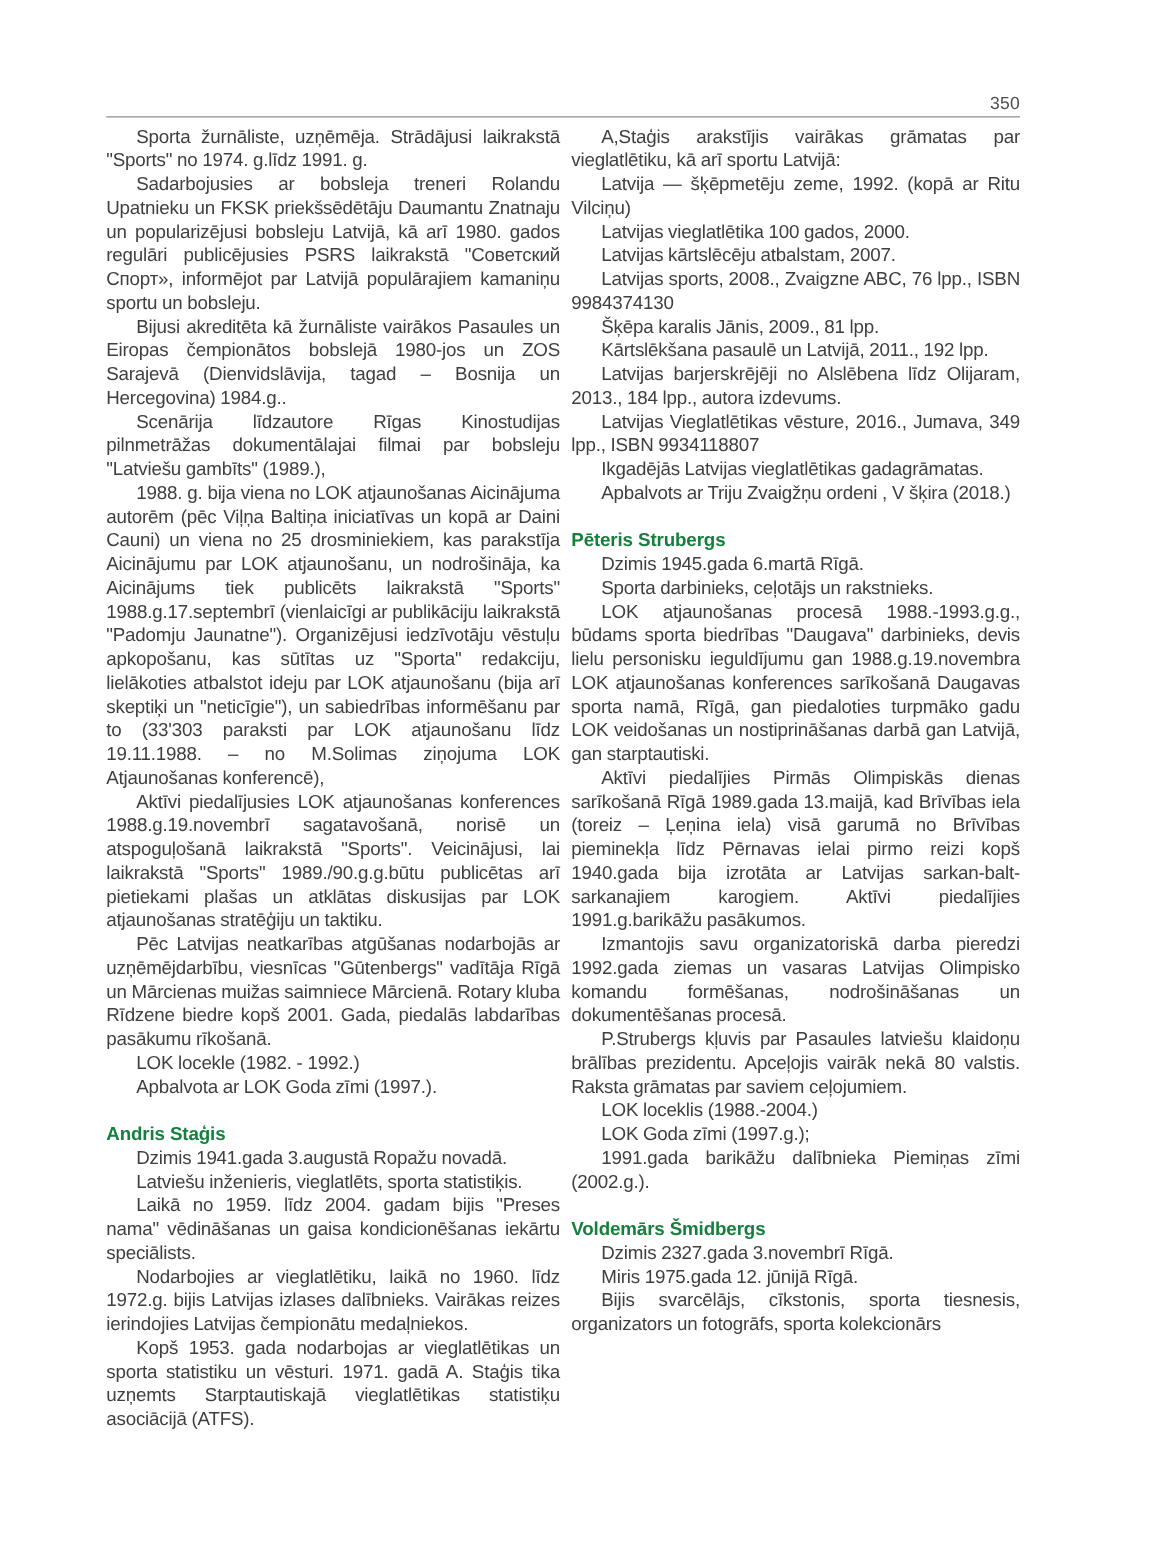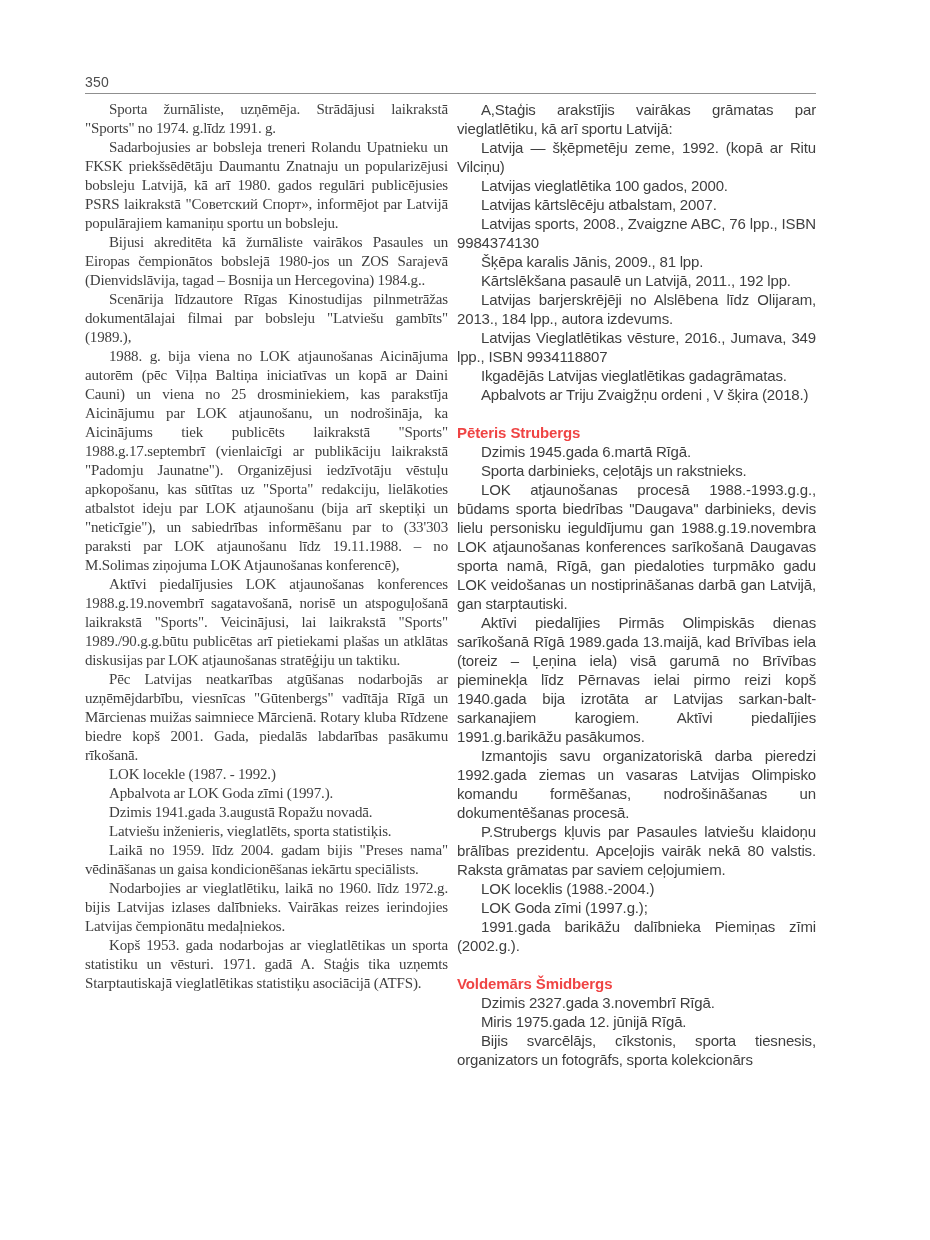--- a/index.html
+++ b/index.html
@@ -12,56 +12,57 @@
     height: 1240px;
     font-family: "Liberation Sans", sans-serif;
     color: #3f3f3f;
     overflow: hidden;
   }
   .page-header {
     margin: 74px 114px 0 85px;
     width: 731px;
     border-bottom: 1.5px solid #8f8f8f;
     padding-bottom: 3px;
+    text-align: right;
   }
   .page-number {
     font-size: 14px;
     line-height: 16px;
     color: #4d4d4d;
     letter-spacing: 0.2px;
   }
   .content {
     margin: 6px 114px 0 85px;
     width: 731px;
     display: flex;
     column-gap: 9px;
   }
   .col {
     width: 361px;
   }
-  .col-left  { width: 363px; font-family: Liberation Serif, serif; }
+  .col-left  { width: 363px; }
   .col-right { width: 359px; }
   .para {
     margin: 0;
     font-size: 15px;
     line-height: 19px;
     text-align: justify;
     text-indent: 24px;
     letter-spacing: -0.15px;
     word-spacing: -0.2px;
     color: #3f3f3f;
   }
   .heading {
     margin: 19px 0 0 0;
     font-size: 15px;
     line-height: 19px;
     font-weight: bold;
     text-indent: 0;
     letter-spacing: -0.1px;
-    color: #ef4444;
+    color: #15803d;
   }
 </style>
 </head>
 <body>
 
 <div class="page">
 
   <header class="page-header">
     <div class="page-number">350</div>
   </header>
@@ -69,22 +70,23 @@
   <main class="content">
 
     <section class="col col-left">
       <p class="para">Sporta žurnāliste, uzņēmēja. Strādājusi laikrakstā "Sports" no 1974. g.līdz 1991. g.</p>
       <p class="para">Sadarbojusies ar bobsleja treneri Rolandu Upatnieku un FKSK priekšsēdētāju Daumantu Znatnaju un popularizējusi bobsleju Latvijā, kā arī 1980. gados regulāri publicējusies PSRS laikrakstā "Советский Спорт», informējot par Latvijā populārajiem kamaniņu sportu un bobsleju.</p>
       <p class="para">Bijusi akreditēta kā žurnāliste vairākos Pasaules un Eiropas čempionātos bobslejā 1980-jos un ZOS Sarajevā (Dienvidslāvija, tagad – Bosnija un Hercegovina) 1984.g..</p>
       <p class="para">Scenārija līdzautore Rīgas Kinostudijas pilnmetrāžas dokumentālajai filmai par bobsleju "Latviešu gambīts" (1989.),</p>
       <p class="para">1988. g. bija viena no LOK atjaunošanas Aicinājuma autorēm (pēc Viļņa Baltiņa iniciatīvas un kopā ar Daini Cauni) un viena no 25 drosminiekiem, kas parakstīja Aicinājumu par LOK atjaunošanu, un nodrošināja, ka Aicinājums tiek publicēts laikrakstā "Sports" 1988.g.17.septembrī (vienlaicīgi ar publikāciju laikrakstā "Padomju Jaunatne"). Organizējusi iedzīvotāju vēstuļu apkopošanu, kas sūtītas uz "Sporta" redakciju, lielākoties atbalstot ideju par LOK atjaunošanu (bija arī skeptiķi un "neticīgie"), un sabiedrības informēšanu par to (33'303 paraksti par LOK atjaunošanu līdz 19.11.1988. – no M.Solimas ziņojuma LOK Atjaunošanas konferencē),</p>
       <p class="para">Aktīvi piedalījusies LOK atjaunošanas konferences 1988.g.19.novembrī sagatavošanā, norisē un atspoguļošanā laikrakstā "Sports". Veicinājusi, lai laikrakstā "Sports" 1989./90.g.g.būtu publicētas arī pietiekami plašas un atklātas diskusijas par LOK atjaunošanas stratēģiju un taktiku.</p>
       <p class="para">Pēc Latvijas neatkarības atgūšanas nodarbojās ar uzņēmējdarbību, viesnīcas "Gūtenbergs" vadītāja Rīgā un Mārcienas muižas saimniece Mārcienā. Rotary kluba Rīdzene biedre kopš 2001. Gada, piedalās labdarības pasākumu rīkošanā.</p>
-      <p class="para">LOK locekle (1987. - 1992.)</p>
+      <p class="para">LOK locekle (1982. - 1992.)</p>
       <p class="para">Apbalvota ar LOK Goda zīmi (1997.).</p>
+      <h3 class="heading">Andris Staģis</h3>
       <p class="para">Dzimis 1941.gada 3.augustā Ropažu novadā.</p>
       <p class="para">Latviešu inženieris, vieglatlēts, sporta statistiķis.</p>
       <p class="para">Laikā no 1959. līdz 2004. gadam bijis "Preses nama" vēdināšanas un gaisa kondicionēšanas iekārtu speciālists.</p>
       <p class="para">Nodarbojies ar vieglatlētiku, laikā no 1960. līdz 1972.g. bijis Latvijas izlases dalībnieks. Vairākas reizes ierindojies Latvijas čempionātu medaļniekos.</p>
       <p class="para">Kopš 1953. gada nodarbojas ar vieglatlētikas un sporta statistiku un vēsturi. 1971. gadā A. Staģis tika uzņemts Starptautiskajā vieglatlētikas statistiķu asociācijā (ATFS).</p>
     </section>
 
     <section class="col col-right">
       <p class="para">A,Staģis arakstījis vairākas grāmatas par vieglatlētiku, kā arī sportu Latvijā:</p>
       <p class="para">Latvija — šķēpmetēju zeme, 1992. (kopā ar Ritu Vilciņu)</p>

